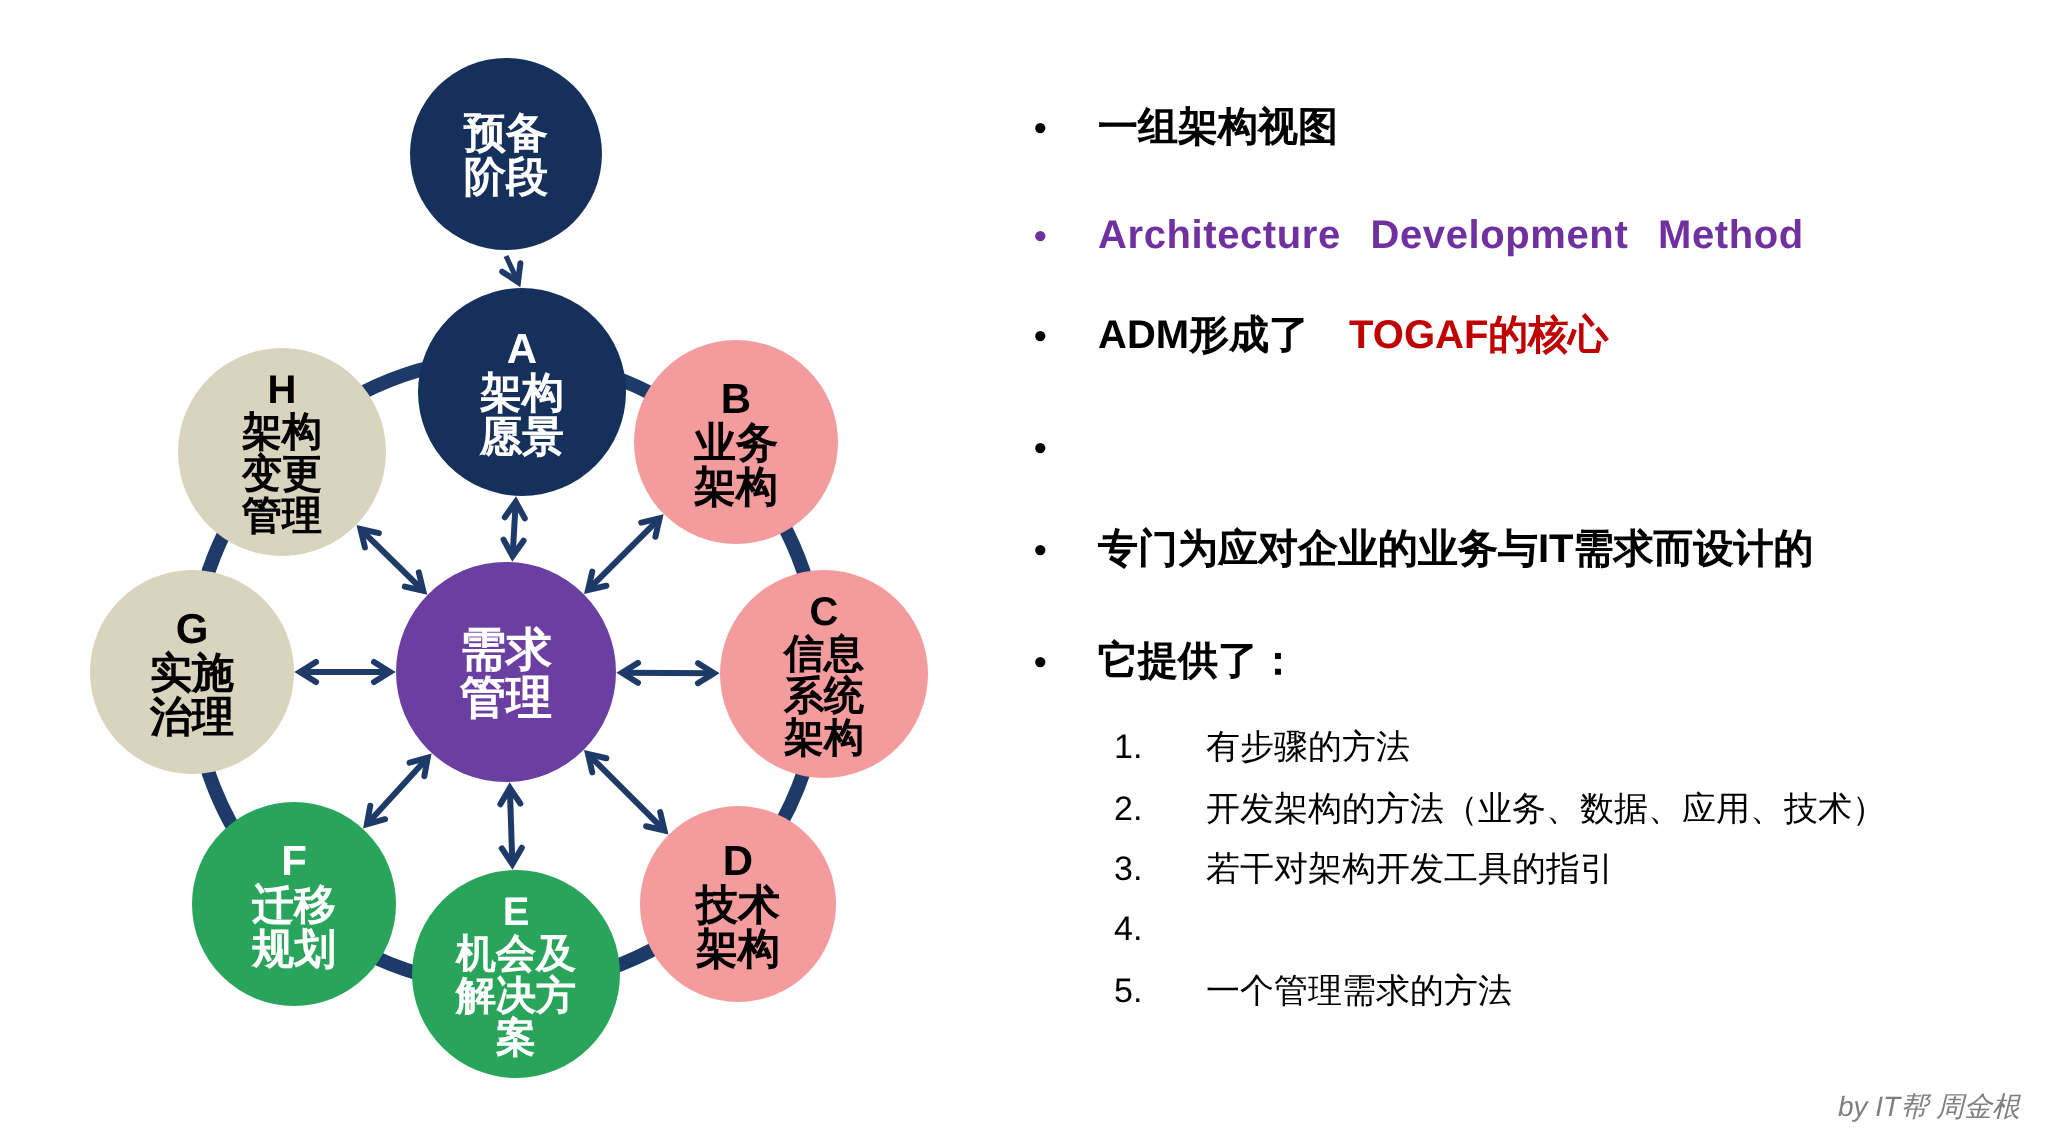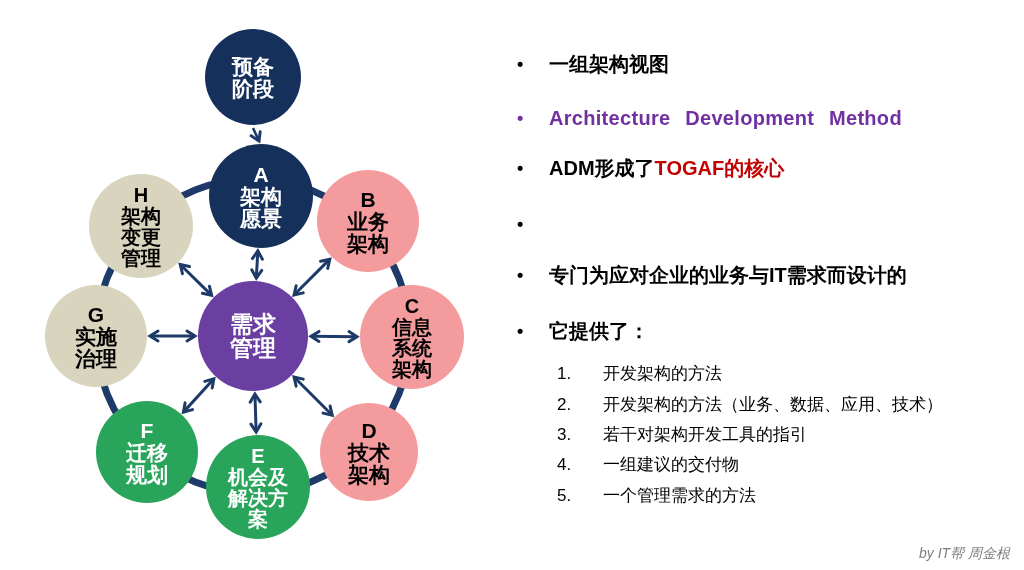--- a/index.html
+++ b/index.html
@@ -94,48 +94,47 @@
       <div class="bullet" style="top: 52px;">
         <span class="marker">•</span>
         <span class="btext"><span style="color: rgb(0, 0, 0);">一组架构视图</span></span>
       </div>
       <div class="bullet en" style="top: 106px;">
         <span class="marker" style="color: rgb(112, 48, 160);">•</span>
         <span class="btext"><span style="color: rgb(112, 48, 160);">Architecture Development Method</span></span>
       </div>
       <div class="bullet" style="top: 156px;">
         <span class="marker">•</span>
-        <span class="btext"><span style="color: rgb(0, 0, 0);">ADM形成了</span><span style="color: rgb(192, 0, 0);">TOGAF的核心</span></span>
+        <span class="btext"><span style="color: rgb(0, 0, 0);">ADM形成了</span><span style="color: rgb(192, 0, 0); margin-left: 20px;">TOGAF的核心</span></span>
       </div>
       <div class="bullet" style="top: 212px;">
         <span class="marker">•</span>
       </div>
       <div class="bullet" style="top: 263px;">
         <span class="marker">•</span>
         <span class="btext"><span style="color: rgb(0, 0, 0);">专门为应对企业的业务与IT需求而设计的</span></span>
       </div>
       <div class="bullet" style="top: 319px;">
         <span class="marker">•</span>
         <span class="btext"><span style="color: rgb(0, 0, 0);">它提供了：</span></span>
       </div>
       <div class="nitem" style="top: 363px;">
         <span class="nnum">1.</span>
-        <span>开发架构的方法</span>
+        <span>有步骤的方法</span>
       </div>
       <div class="nitem" style="top: 394px;">
         <span class="nnum">2.</span>
         <span>开发架构的方法（业务、数据、应用、技术）</span>
       </div>
       <div class="nitem" style="top: 424px;">
         <span class="nnum">3.</span>
         <span>若干对架构开发工具的指引</span>
       </div>
       <div class="nitem" style="top: 454px;">
         <span class="nnum">4.</span>
-        <span>一组建议的交付物</span>
       </div>
       <div class="nitem" style="top: 485px;">
         <span class="nnum">5.</span>
         <span>一个管理需求的方法</span>
       </div>
     </div>
   <div class="footer">by IT帮 周金根</div>
 </div>
 
 </body></html>

